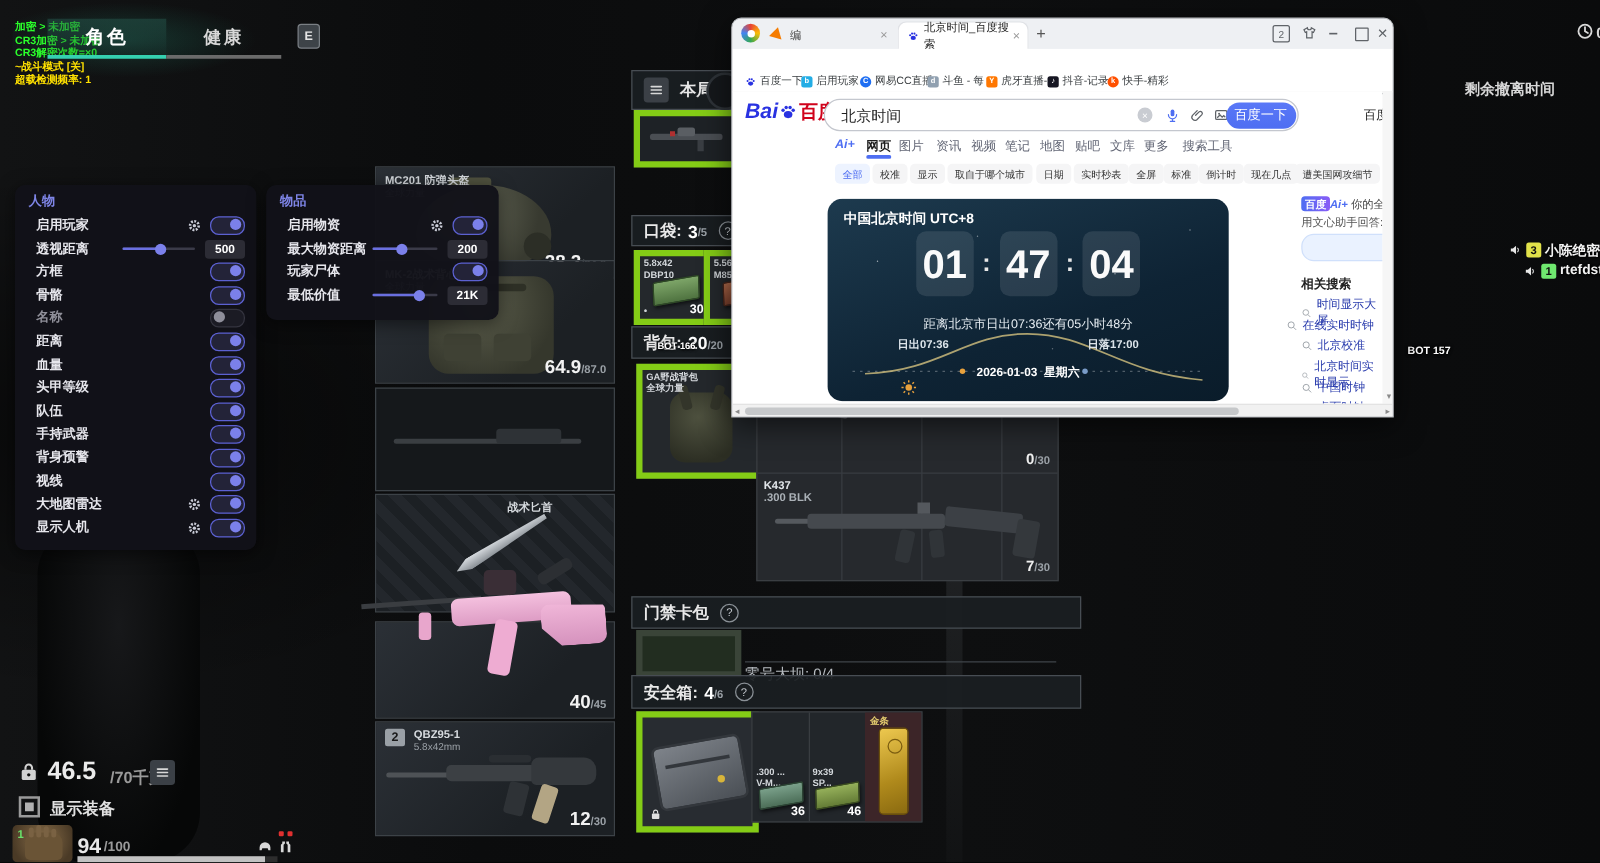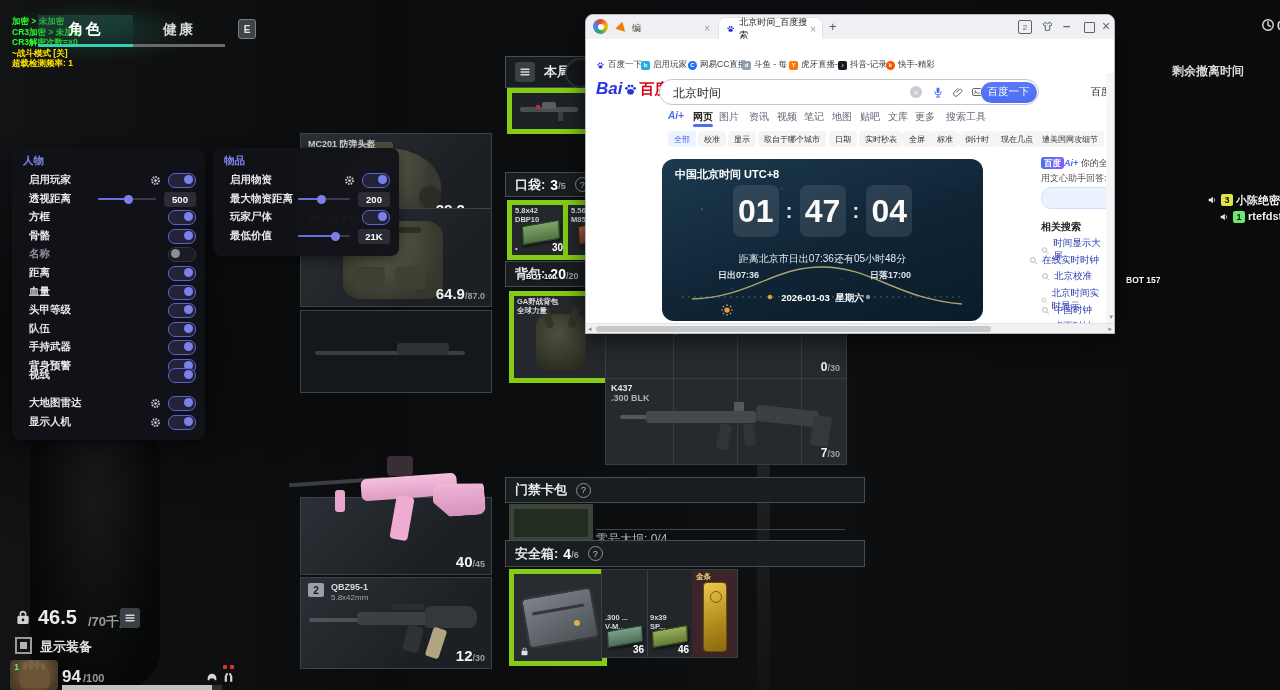--- a/index.html
+++ b/index.html
@@ -416,20 +416,27 @@
     <span class="cname">MK-2战术背心</span>
     <span class="csub">全球力量</span>
     <span class="cdur"><span>64.9</span><small>/87.0</small></span>
   </div>
 
   <div class="card" style="top:310px;height:81px;background:#15181b;">
     <div class="abs" style="left:14px;top:40px;width:150px;height:4px;background:#3a3e42;border-radius:2px;"></div>
     <div class="abs" style="left:96px;top:32px;width:52px;height:12px;background:#2e3236;border-radius:3px;"></div>
   </div>
 
+  <div class="card hatch" style="top:395px;height:93px;">
+    <span class="cname" style="left:105px;">战术匕首</span>
+    <div>
+      <div class="abs" style="left:58px;top:34px;width:84px;height:10px;background:linear-gradient(180deg,#d8dce0,#878d93);clip-path:polygon(0 50%,14% 0,100% 30%,100% 70%,14% 100%);transform:rotate(-32deg);"></div>
+      <div class="abs" style="left:128px;top:56px;width:30px;height:10px;background:#2c2f33;border-radius:4px;transform:rotate(-32deg);"></div>
+    </div>
+  </div>
 
   <div class="card" style="top:497px;height:76px;overflow:visible;">
     <div>
       <div class="abs" style="left:-12px;top:-18px;width:96px;height:4px;background:#3a3d41;transform:rotate(-4deg);"></div>
       <div class="abs" style="left:60px;top:-22px;width:96px;height:22px;background:linear-gradient(180deg,#f4c0de,#dd9cc4);border-radius:6px;transform:rotate(-4deg);"></div>
       <div class="abs" style="left:132px;top:-16px;width:52px;height:34px;background:linear-gradient(180deg,#f0b6d8,#d592bd);border-radius:8px;clip-path:polygon(0 0,100% 10%,100% 100%,30% 100%,0 55%);transform:rotate(-4deg);"></div>
       <div class="abs" style="left:86px;top:-42px;width:26px;height:20px;background:#3a2e36;border-radius:4px;"></div>
       <div class="abs" style="left:92px;top:-2px;width:18px;height:44px;background:#eeacd2;border-radius:4px;transform:rotate(10deg);"></div>
       <div class="abs" style="left:34px;top:-8px;width:10px;height:22px;background:#e8a6cc;border-radius:3px;"></div>
     </div>
@@ -518,21 +525,21 @@
       <div class="tgl on">
           <i></i>
         </div>
     </div>
     <div class="mrow" style="top:210px;">
       <span class="mlabel">背身预警</span>
       <div class="tgl on">
           <i></i>
         </div>
     </div>
-    <div class="mrow" style="top:219px;gap:44px;">
+    <div class="mrow" style="top:229px;gap:44px;">
       <span class="mlabel">视线</span>
       <div class="tgl on">
           <i></i>
         </div>
     </div>
     <div class="mrow" style="top:247px;">
       <span class="mlabel">大地图雷达</span>
       <svg class="ic gearic" width="11" height="11">
           <use href="#i-gear"></use>
         </svg>

